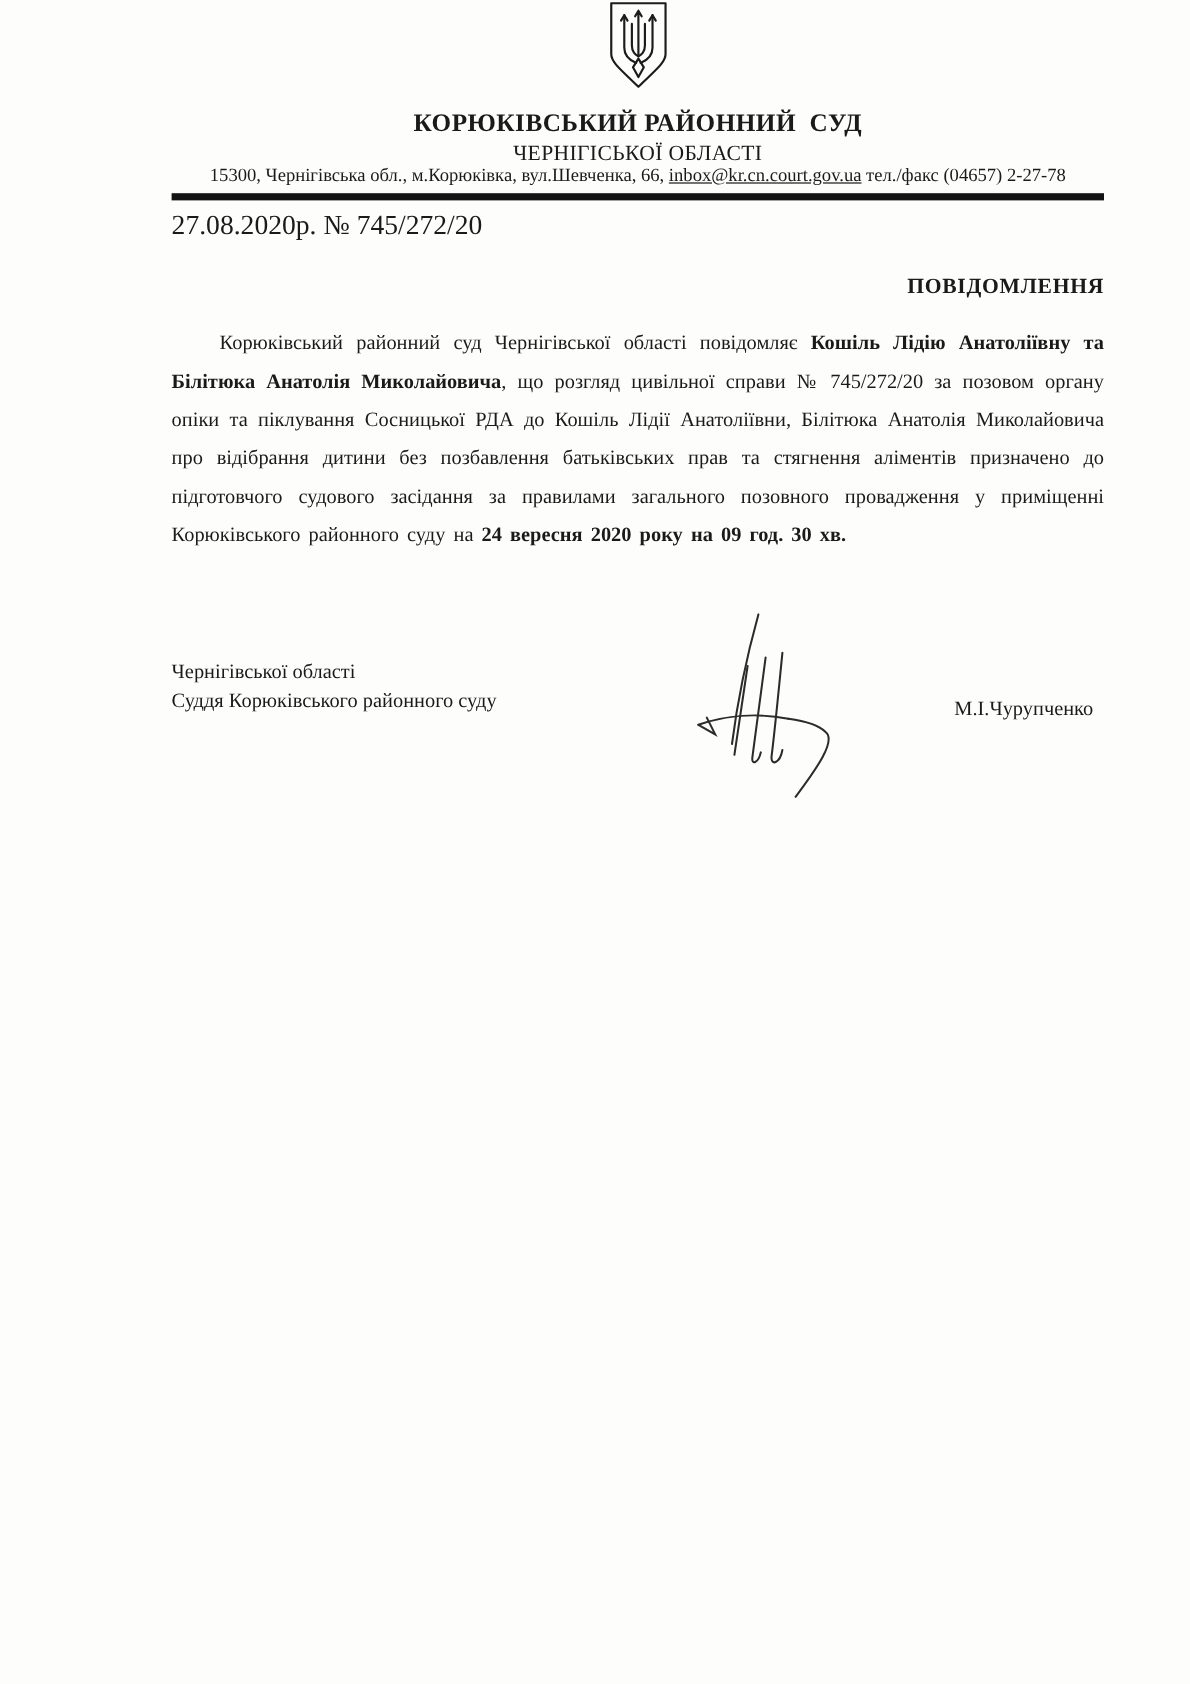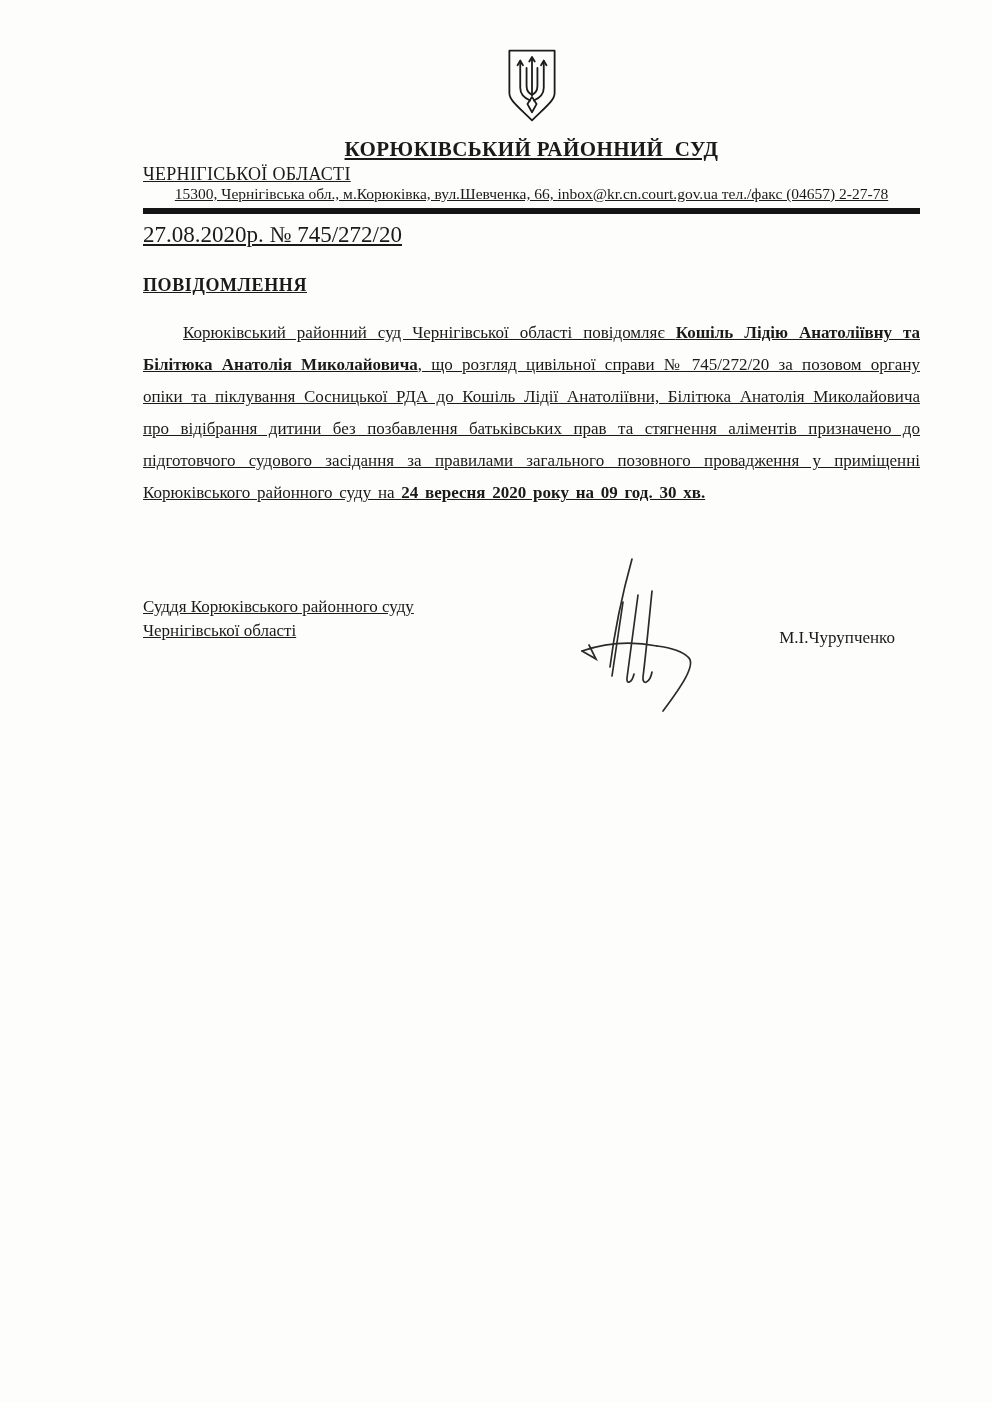--- a/index.html
+++ b/index.html
@@ -8,35 +8,34 @@
     position:relative;
     width:992px; height:1403px;
     margin:0 auto;
     background:#fdfdfc;
     color:#1a1a1a;
     overflow:hidden;
   }
   .content {
     position:relative;
     margin:0 72px 0 143px; 
-    padding-top:48px;
-    text-decoration:underline;
   }
   
   .arms-wrap { text-align:center; }
   .arms-wrap svg { display:inline-block; }
   .court-name {
     margin-top:9px;
     text-align:center;
     font-size:21px;
     font-weight:bold;
     letter-spacing:0.4px;
     white-space:pre;
   }
   .court-region {
+    text-align:center;
     font-size:18px;
     margin-top:2px;
     letter-spacing:0.3px;
   }
   .address-line {
     text-align:center;
     font-size:15.5px;
     margin-top:0;
     padding-bottom:5px;
     white-space:nowrap;
@@ -46,21 +45,21 @@
     height:3px;
     border-top:4px solid #141414;
     border-bottom:2px solid #141414;
   }
   .date-number {
     font-size:23px;
     margin-top:8px;
   }
   
   .doc-title {
-    text-align:left;
+    text-align:right;
     font-size:18px;
     font-weight:bold;
     letter-spacing:0.6px;
     margin-top:27px;
     margin-bottom:21px;
   }
   .para {
     font-size:17px;
     line-height:32px;
     text-align:justify;
@@ -72,21 +71,21 @@
   .sig-row {
     position:relative;
     margin-top:86px;
     height:130px;
     font-size:17px;
     line-height:24px;
   }
   .judge-name {
     position:absolute;
     top:31px;
-    right:25px;
+    right:9px;
     white-space:nowrap;
     text-align:center;
   }
   .sig-svg {
     position:absolute;
     left:417px;
     top:-48px;
   }
 </style>
 </head>
@@ -120,22 +119,22 @@
     <div class="header-rule"></div>
 
     <div class="date-number">27.08.2020р. № 745/272/20</div>
 
     <div class="doc-title">ПОВІДОМЛЕННЯ</div>
 
     <p class="para"><span>Корюківський районний суд Чернігівської області повідомляє </span><span class="b">Кошіль Лідію Анатоліївну та Білітюка Анатолія Миколайовича</span><span>, що розгляд цивільної справи № 745/272/20 за позовом органу опіки та піклування Сосницької РДА до Кошіль Лідії Анатоліївни, Білітюка Анатолія Миколайовича про відібрання дитини без позбавлення батьківських прав та стягнення аліментів призначено до підготовчого судового засідання за правилами загального позовного провадження у приміщенні Корюківського районного суду на </span><span class="b">24 вересня 2020 року на 09 год. 30 хв.</span></p>
 
 
     <div class="sig-row">
+      <div>Чернігівської області</div>
       <div>Суддя Корюківського районного суду</div>
-      <div>Чернігівської області</div>
 
       <svg class="sig-svg" width="160" height="170" viewBox="0 0 160 170" fill="none" stroke="#2b2b2b" stroke-width="1.7" stroke-linecap="round">
         <path d="M72 12 C62 48 54 88 50 120"></path>
         <path d="M63 55 C59 82 55 108 52 129"></path>
         <path d="M78 48 C74 78 70 108 67 131 C66 138 72 136 74 127"></path>
         <path d="M92 44 C89 74 86 106 83 130 C82 139 90 136 92 125"></path>
         <path d="M22 104 C45 96 72 94 97 99"></path>
         <path d="M22 104 L36 112 L29 98"></path>
         <path d="M97 99 C112 101 123 105 128 110 C137 117 121 140 103 164"></path>
       </svg>

